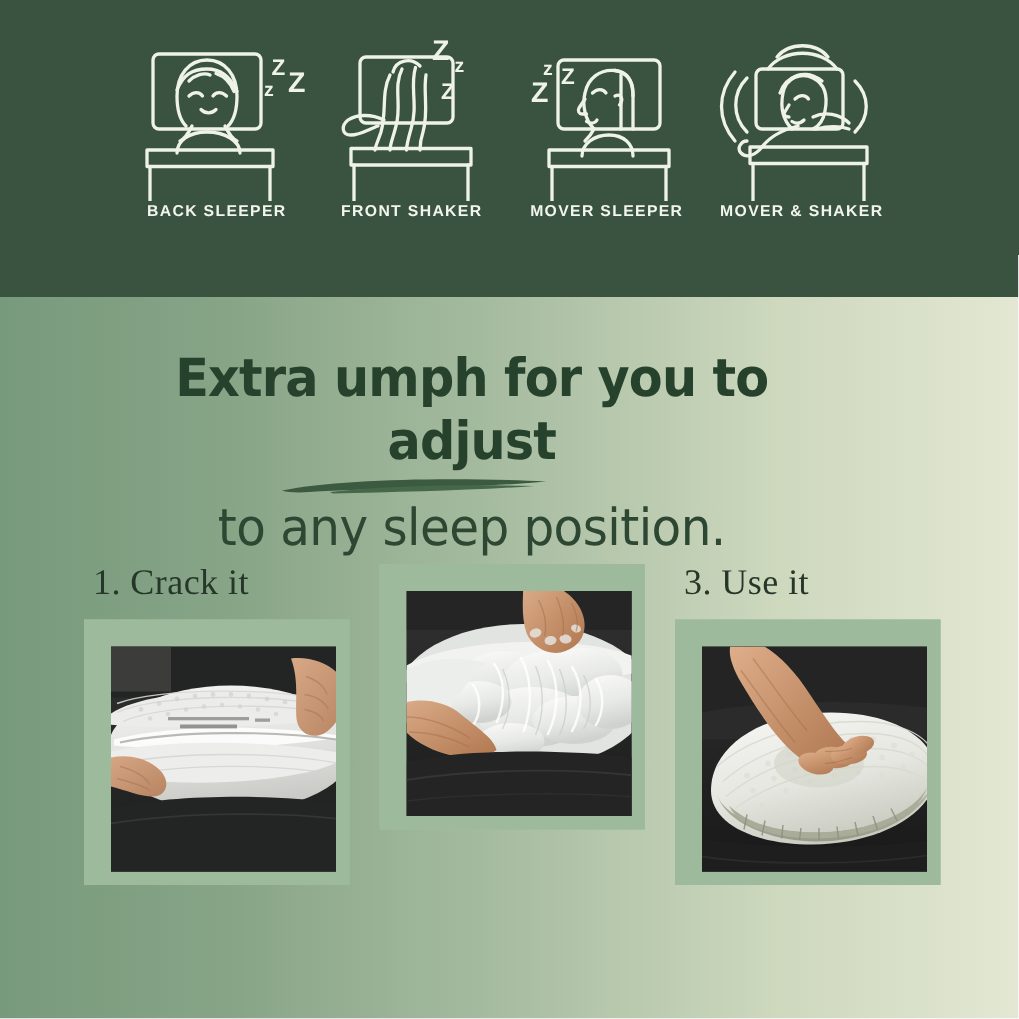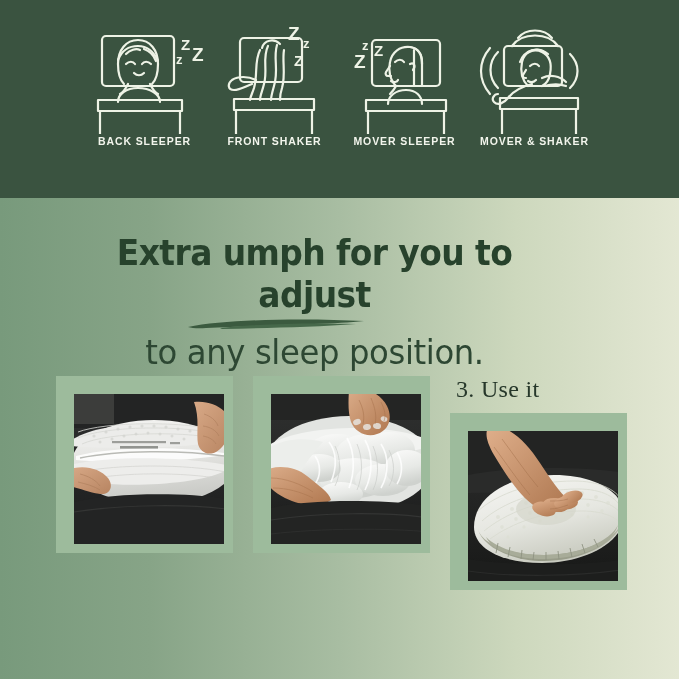--- a/index.html
+++ b/index.html
@@ -292,20 +292,21 @@
         <path d="M2 9 C40 1 120 0 178 3 C140 7 70 7 20 10 C14 10.6 6 10.4 2 9 Z" fill="#3b5a3f"></path>
         <path d="M34 10 C80 5 130 5 170 6 C130 9 80 10 36 11 Z" fill="#46684a"></path>
       </svg>
     </div>
     <div id="headline-2">to any sleep position.</div>
   </div>
 
   <div id="steps-row">
 
     <div class="step">
+      <div class="step-title">1. Crack it</div>
       <div class="photo-frame">
         <div class="photo-inner">
           <svg class="photo-svg" width="159" height="159" viewBox="0 0 159 159">
             <defs>
               <linearGradient id="bedA" x1="0" y1="0" x2="0" y2="1">
                 <stop offset="0%" stop-color="#2f3030"></stop>
                 <stop offset="100%" stop-color="#1b1c1c"></stop>
               </linearGradient>
               <linearGradient id="pillowA" x1="0" y1="0" x2="0.2" y2="1">
                 <stop offset="0%" stop-color="#f4f4f2"></stop>

